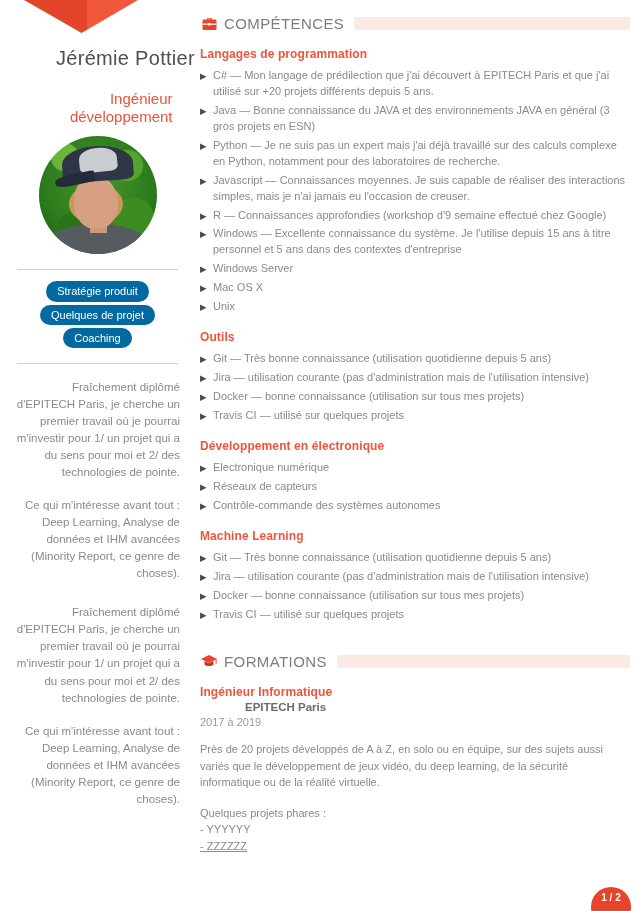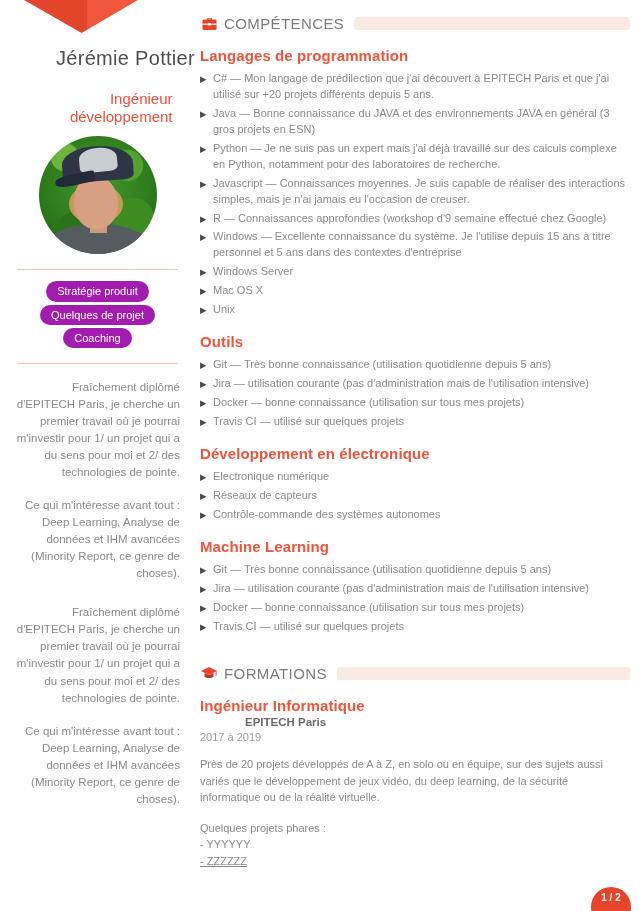--- a/index.html
+++ b/index.html
@@ -35,35 +35,35 @@
   .photo .neck{position:absolute;left:44%;bottom:18%;width:14%;height:16%;background:#cf9878;}
   .photo .face{position:absolute;left:30%;top:33%;width:37%;height:46%;background:#d8a083;border-radius:48% 52% 46% 46%;transform:rotate(-3deg);}
   .photo .hair{position:absolute;left:26%;top:40%;width:46%;height:34%;background:#c69a56;border-radius:50%;z-index:-0;}
   .photo .cap{position:absolute;left:20%;top:8%;width:60%;height:30%;background:#2e3547;border-radius:50% 55% 14% 10%;transform:rotate(-4deg);}
   .photo .cap-panel{position:absolute;left:34%;top:10%;width:32%;height:20%;background:#c9cdd2;border-radius:45% 45% 20% 20%;transform:rotate(-6deg);}
   .photo .brim{position:absolute;left:14%;top:32%;width:34%;height:9%;background:#232a3a;border-radius:40% 10% 10% 40%;transform:rotate(-12deg);}
 
   .divider{border-top:1px solid #f0c3b6;margin:15px 17px 0 17px;}
   .tags{margin-top:11px;display:flex;flex-direction:column;align-items:center;gap:3px;}
   .pill{
-    display:inline-block;background:#a21caf;color:#fff;font-size:11px;
+    display:inline-block;background:#0369a1;color:#fff;font-size:11px;
     padding:3px 11px;border-radius:11px;line-height:1.3;
   }
   .about{margin-top:15px;padding:0 15px;}
   .about p{font-size:11.5px;line-height:1.48;color:#8a8a8a;margin:0 0 16px 0;}
   .about p:nth-child(2n){margin-bottom:22px;}
 
   
   .main{flex:1;padding:0 13px 0 5px;min-width:0;}
   .sec-header{display:flex;align-items:center;margin-top:14px;}
   .sec-header .sec-icon{width:18px;height:18px;flex:none;margin-right:6px;display:flex;align-items:center;justify-content:center;}
   .sec-header .sec-label{font-size:15px;color:#7d7d7d;letter-spacing:.4px;white-space:nowrap;}
   .sec-header .sec-bar{flex:1;height:13px;background:#fbe9e4;margin-left:10px;border-radius:2px;}
 
-  h2.group-title{font-size:15px;font-weight:600;color:#f0543c;margin:15px 0 7px 0;letter-spacing:.1px;}
+  h2.group-title{font-size:12px;font-weight:600;color:#f0543c;margin:15px 0 7px 0;letter-spacing:.1px;}
   ul.bullets{list-style:none;margin:0;padding:0;}
   ul.bullets li{
     position:relative;padding-left:13px;margin:0 0 3px 0;
     font-size:11px;line-height:1.45;color:#8a8a8a;
   }
   ul.bullets li .marker{
     position:absolute;left:0;top:0;font-size:8.5px;color:#4a4a4a;line-height:16px;
   }
   .edu-school{font-size:11.5px;font-weight:700;color:#6b6b6b;margin-top:2px;padding-left:45px;}
   .edu-period{font-size:11px;color:#9a9a9a;margin-top:3px;}

